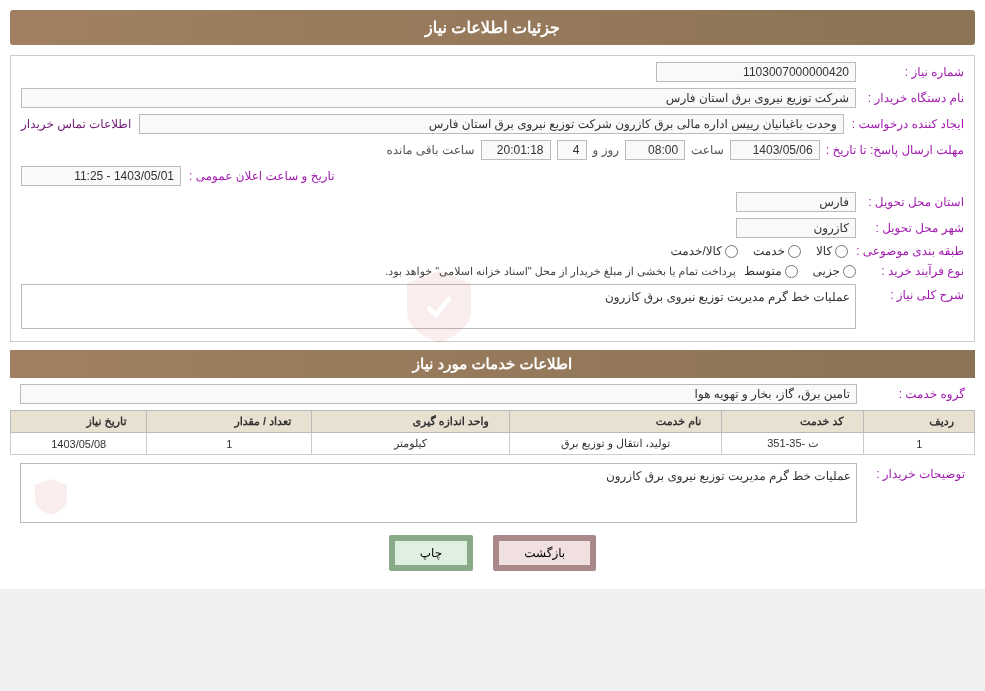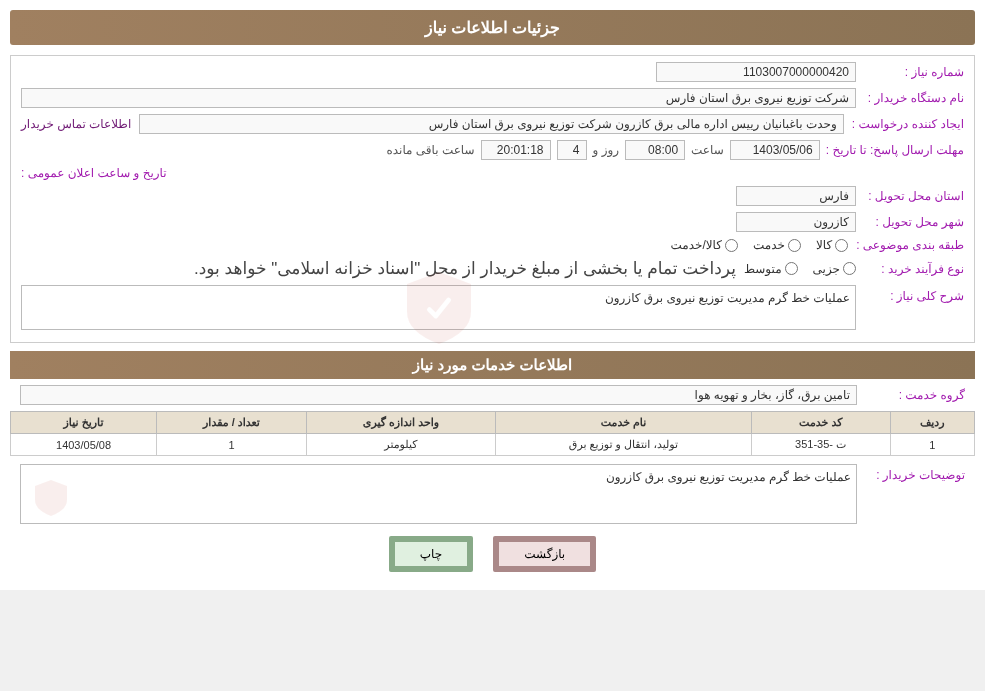--- a/index.html
+++ b/index.html
@@ -66,22 +66,22 @@
       margin-bottom: 6px;
     }
     .info-table {
       width: 100%;
       border-collapse: collapse;
       font-size: 11px;
     }
     .info-table th {
       background: #e8e0d0;
       border: 1px solid #bbb;
-      padding: 4px 8px;
-      text-align: center;
+      padding: 4px 20px;
+      text-align: right;
       font-weight: bold;
     }
     .info-table td {
       border: 1px solid #ccc;
       padding: 4px 8px;
       text-align: center;
     }
     .info-table tr:nth-child(even) td {
       background: #f9f9f9;
     }
@@ -122,21 +122,21 @@
     }
     .btn-back {
       background: #f0e0e0;
       border-color: #aa8888;
     }
     .col-label {
       color: #555;
       white-space: nowrap;
     }
     .inline-note {
-      font-size: 17px;
+      font-size: 11px;
       color: #444;
     }
     .complex-row {
       display: flex;
       align-items: center;
       margin-bottom: 6px;
       gap: 6px;
       flex-wrap: wrap;
     }
   </style>
@@ -173,20 +173,21 @@
       <span class="col-label">ساعت</span>
       <span class="form-value" style="min-width:60px;">08:00</span>
       <span class="col-label">روز و</span>
       <span class="form-value" style="min-width:30px;">4</span>
       <span class="form-value" style="min-width:70px;">20:01:18</span>
       <span class="col-label">ساعت باقی مانده</span>
     </div>
 
     <div class="form-row" style="justify-content: flex-end;">
       <span class="form-label">تاریخ و ساعت اعلان عمومی :</span>
+      <span class="form-value" style="min-width:160px;">1403/05/01 - 11:25</span>
     </div>
 
     <div class="form-row">
       <span class="form-label">استان محل تحویل :</span>
       <span class="form-value" style="min-width:120px;">فارس</span>
     </div>
 
     <div class="form-row">
       <span class="form-label">شهر محل تحویل :</span>
       <span class="form-value" style="min-width:120px;">کازرون</span>

